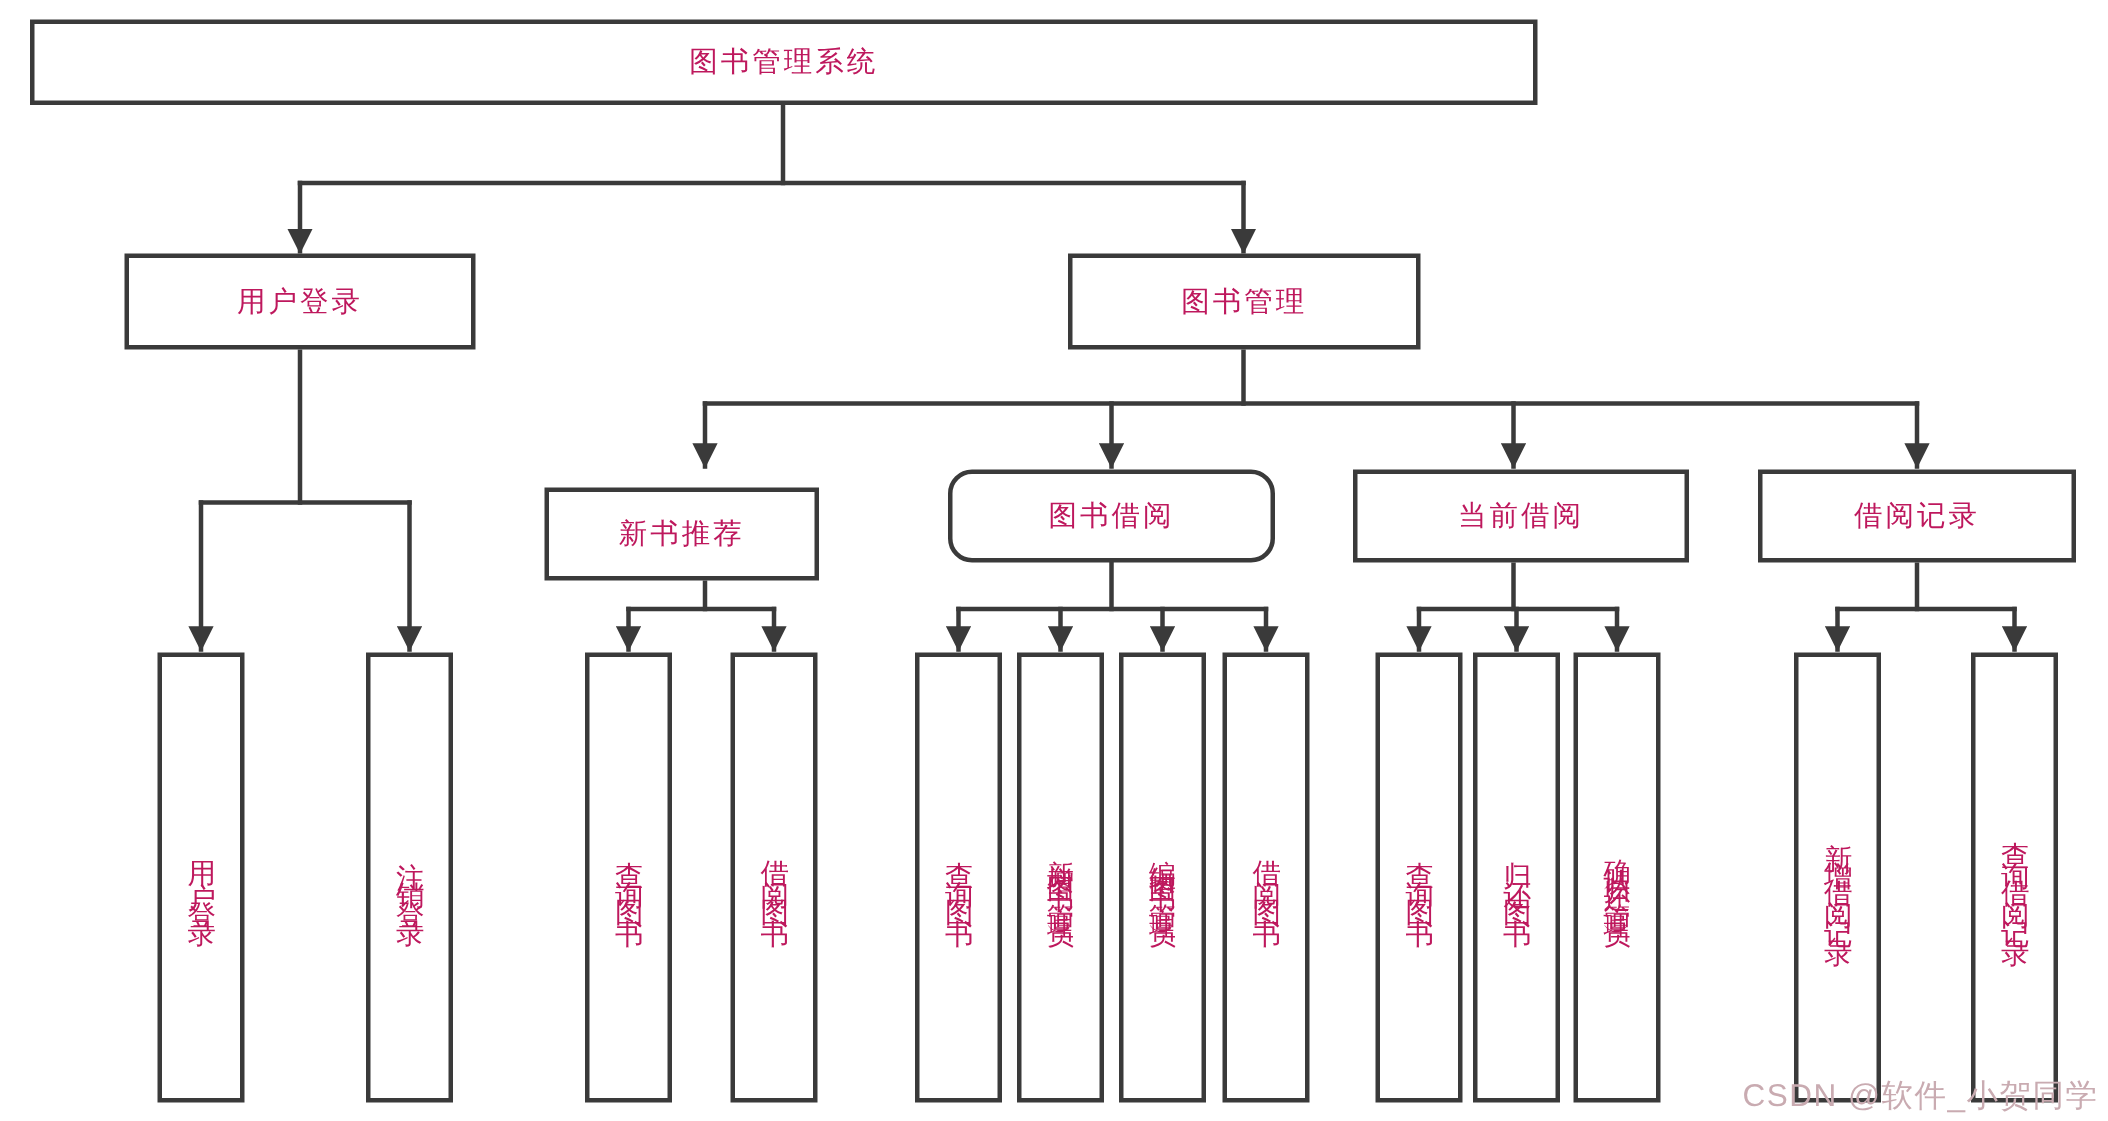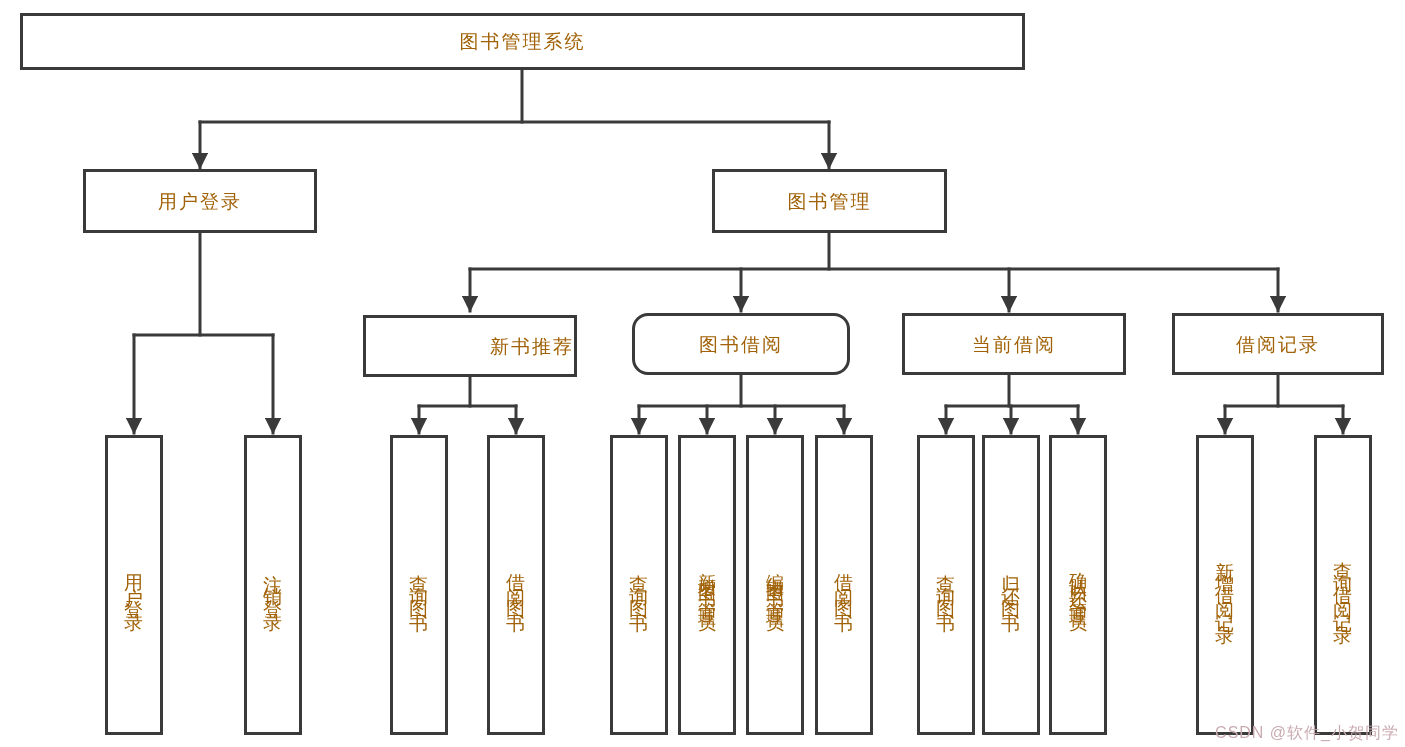--- a/index.html
+++ b/index.html
@@ -17,42 +17,42 @@
     width: 1405px; height: 747px;
   }
   .node {
     position: absolute;
     box-sizing: border-box;
     border: 3px solid #3a3a3a;
     background: #ffffff;
     display: flex;
     align-items: center;
     justify-content: center;
-    color: #a16207;
+    color: #be185d;
     font-size: 19px;
     letter-spacing: 2px;
     line-height: 1;
   }
   .h-label { white-space: nowrap; }
   .leaf { width: 58px; height: 300px; top: 435px; }
   .v-label {
     writing-mode: vertical-rl;
     text-orientation: upright;
     letter-spacing: 13px;
     font-size: 19px;
   }
   .leaf.long .v-label {
     letter-spacing: 6px;
     font-size: 18px;
   }
   .watermark {
     position: absolute;
     right: 6px;
     bottom: 3px;
-    font-size: 16px;
+    font-size: 21px;
     color: #c9abb1;
     letter-spacing: 1px;
     white-space: nowrap;
   }
 </style>
 </head>
 <body>
 
 <div class="canvas">
 
@@ -110,21 +110,21 @@
     <span class="h-label">图书管理系统</span>
   </div>
 
   <div class="node" style="left:83px; top:169px; width:234px; height:64px;">
     <span class="h-label">用户登录</span>
   </div>
   <div class="node" style="left:712px; top:169px; width:235px; height:64px;">
     <span class="h-label">图书管理</span>
   </div>
 
-  <div class="node" style="left:363px; top:315px; width:214px; height:62px;justify-content:flex-end;">
+  <div class="node" style="left:363px; top:325px; width:183px; height:62px;">
     <span class="h-label">新书推荐</span>
   </div>
   <div class="node" style="left:632px; top:313px; width:218px; height:62px;border-radius:16px;">
     <span class="h-label">图书借阅</span>
   </div>
   <div class="node" style="left:902px; top:313px; width:224px; height:62px;">
     <span class="h-label">当前借阅</span>
   </div>
   <div class="node" style="left:1172px; top:313px; width:212px; height:62px;font-family:Liberation Serif, serif;">
     <span class="h-label">借阅记录</span>

